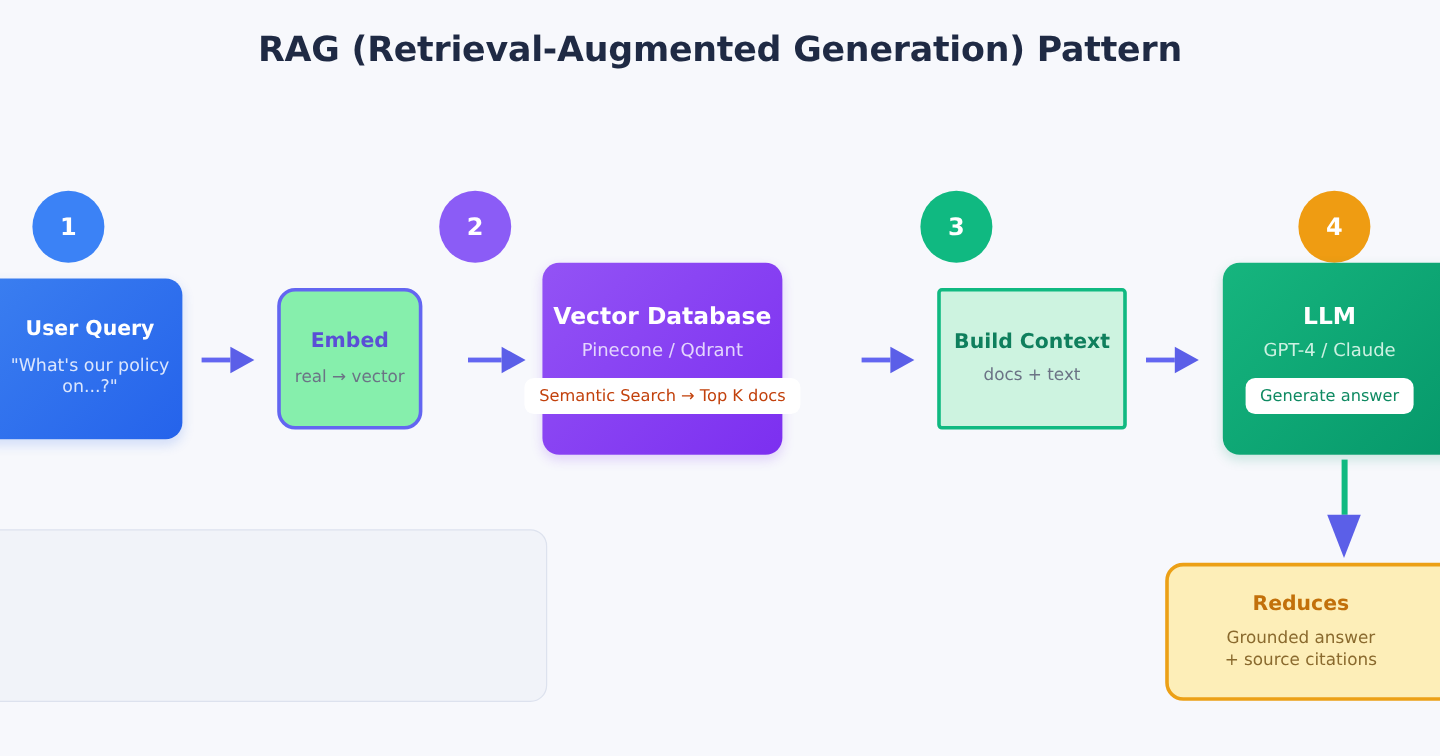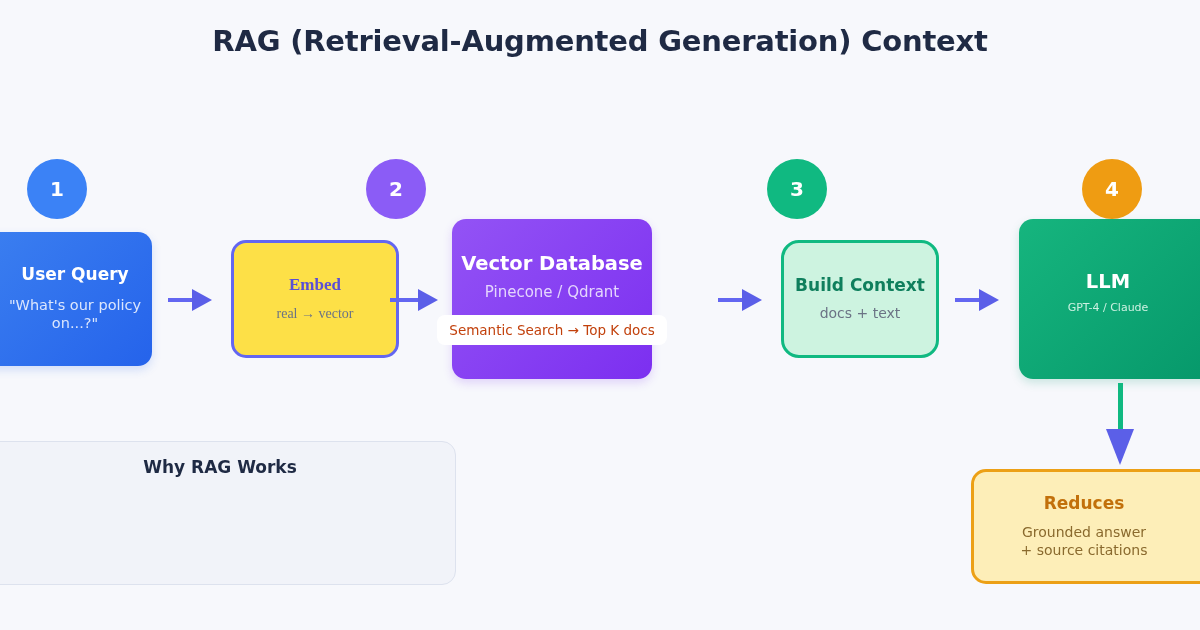--- a/index.html
+++ b/index.html
@@ -76,26 +76,25 @@
   }
   #node-user-query .node-sub {
     font-size: 14.5px;
     color: #dbe6fd;
   }
 
   
   #node-embed {
     left: 231px;
     top: 240px;
-    width: 168px;
+    width: 121px;
     height: 118px;
-    background: #fde047;
+    background: #86efac;
     border: 3px solid #6366f1;
     border-radius: 15px;
-    font-family: Liberation Serif, serif;
   }
   #node-embed .node-title {
     font-size: 17px;
     color: #5a4fd6;
     margin-bottom: 11px;
   }
   #node-embed .node-sub {
     font-size: 14px;
     color: #6b7385;
   }
@@ -124,21 +123,21 @@
   }
 
   
   #node-build-context {
     left: 781px;
     top: 240px;
     width: 158px;
     height: 118px;
     background: #cdf3e0;
     border: 3px solid #10b981;
-    border-radius: 18px;
+    border-radius: 4px;
   }
   #node-build-context .node-title {
     font-size: 17px;
     color: #0f7f5d;
     margin-bottom: 8px;
   }
   #node-build-context .node-sub {
     font-size: 14px;
     color: #6b7385;
   }
@@ -152,21 +151,21 @@
     background: linear-gradient(135deg, #16b57e 0%, #059669 100%);
     box-shadow: 0 4px 10px rgba(5, 150, 105, 0.18);
     padding-right: 40px;
   }
   #node-llm .node-title {
     font-size: 19.5px;
     color: #ffffff;
     margin-bottom: 7px;
   }
   #node-llm .node-sub {
-    font-size: 11px;
+    font-size: 15px;
     color: #cdf1e2;
     margin-bottom: 12px;
   }
   #node-llm .chip {
     color: #0f8a62;
   }
 
   
   #node-response {
     left: 971px;
@@ -288,21 +287,21 @@
   }
   #why-card li .bullet {
     display: inline-block;
     width: 11px;
     color: #707a8d;
   }
 </style>
 </head>
 <body>
 
-<div class="page-title">RAG (Retrieval-Augmented Generation) Context</div>
+<div class="page-title">RAG (Retrieval-Augmented Generation) Pattern</div>
 
 <div class="badge" id="badge-1">1</div>
 <div class="badge" id="badge-2">2</div>
 <div class="badge" id="badge-3">3</div>
 <div class="badge" id="badge-4">4</div>
 
 <div class="node" id="node-user-query">
   <div class="node-title">User Query</div>
   <div class="node-sub">"What's our policy on...?"</div>
 </div>
@@ -339,28 +338,28 @@
 </div>
 
 <div class="arrow-h" id="arrow-4">
   <div class="shaft"></div>
   <div class="head"></div>
 </div>
 
 <div class="node" id="node-llm">
   <div class="node-title">LLM</div>
   <div class="node-sub">GPT-4 / Claude</div>
+  <div class="chip">Generate answer</div>
 </div>
 
 <div id="arrow-down">
   <div class="shaft-v"></div>
   <div class="head-v"></div>
 </div>
 
 <div class="node" id="node-response">
   <div class="node-title">Reduces</div>
   <div class="node-sub">Grounded answer</div>
   <div class="node-sub">+ source citations</div>
 </div>
 
 <div id="why-card">
-  <div class="why-title">Why RAG Works</div>
 </div>
 
 </body></html>

